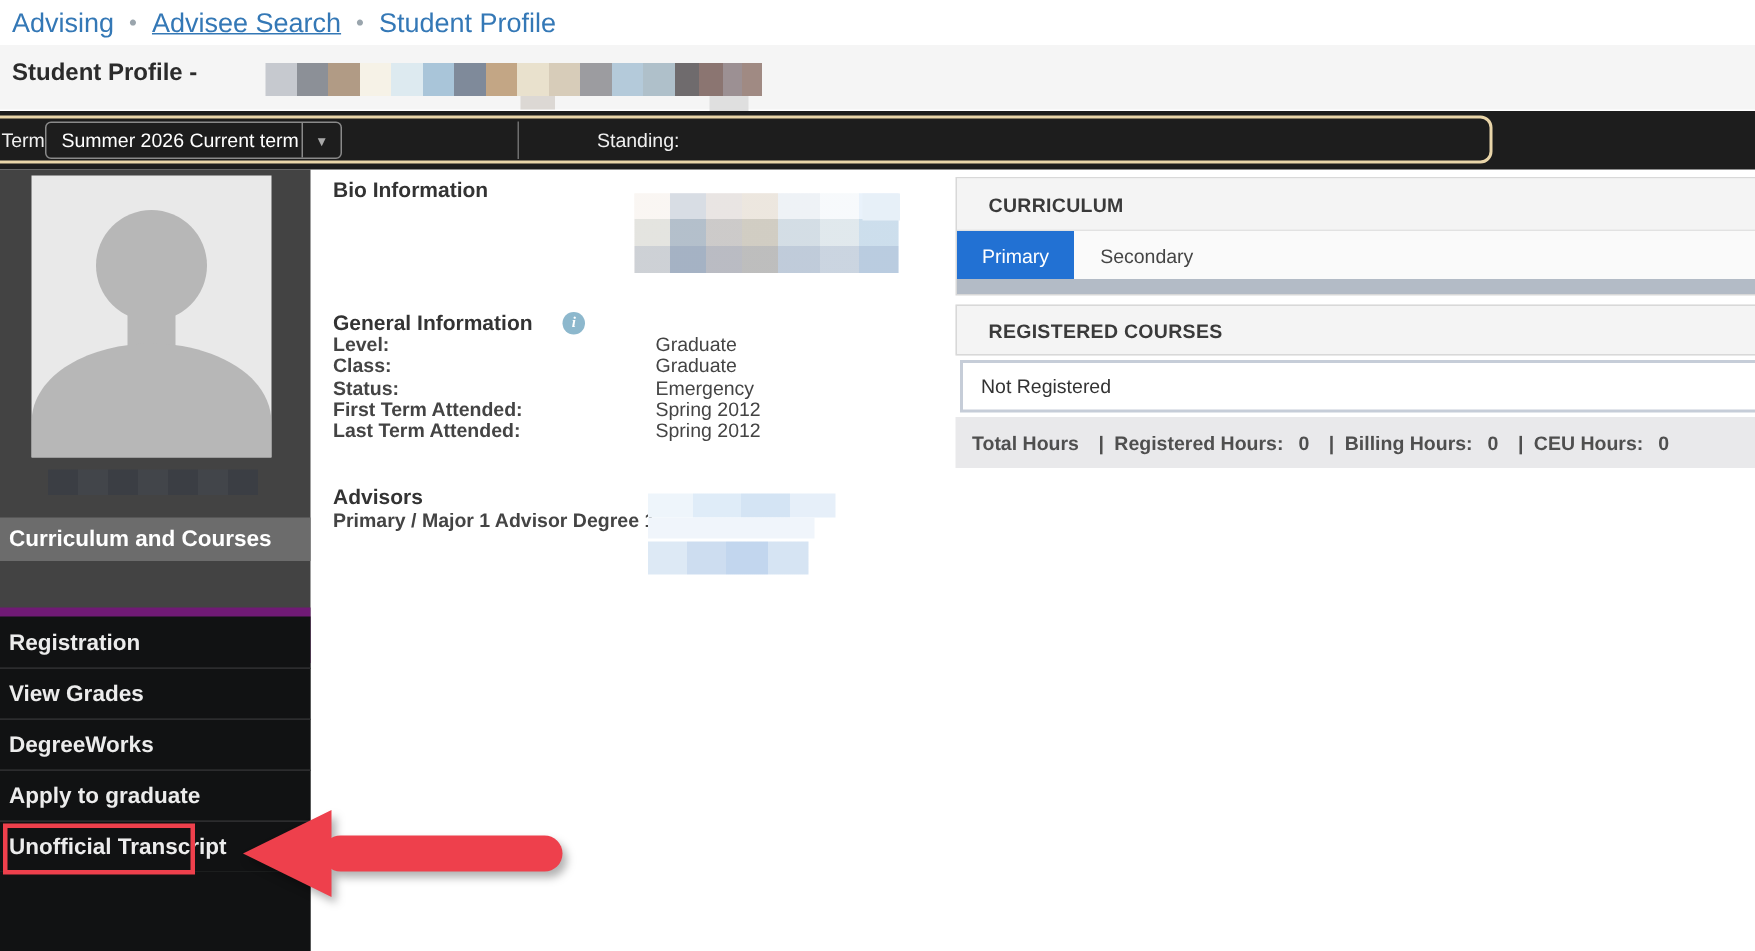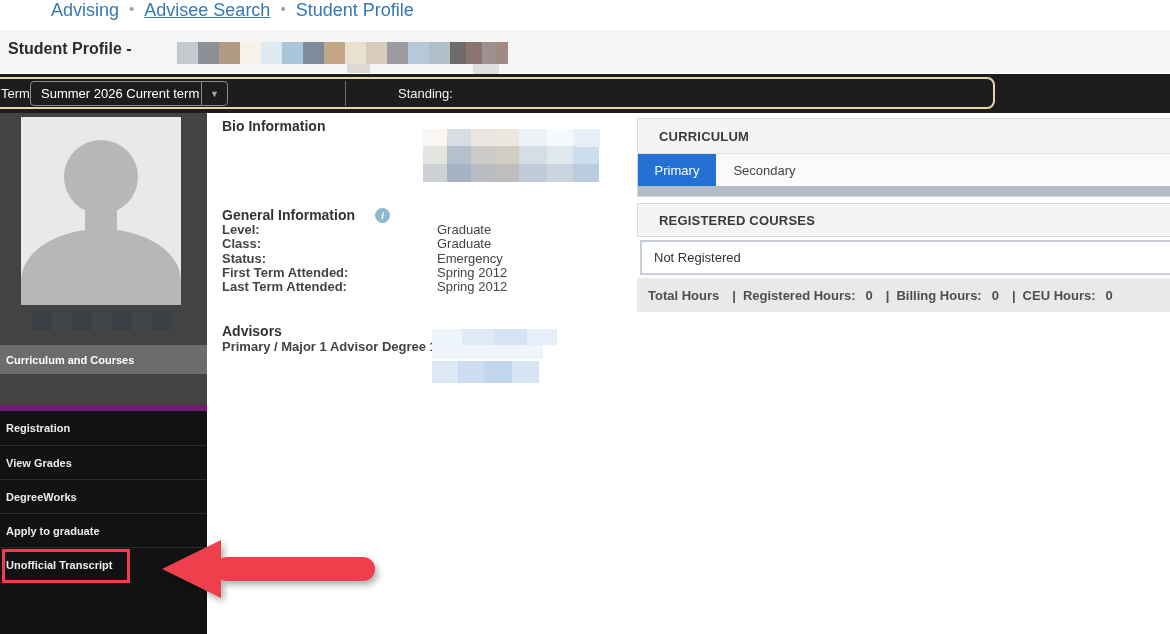--- a/index.html
+++ b/index.html
@@ -1,22 +1,22 @@
 <!DOCTYPE html>
 <html><head>
 <meta charset="utf-8">
 <style>
   * { margin:0; padding:0; box-sizing:border-box; }
   html,body { width:1170px; height:634px; overflow:hidden; background:#fff;
               font-family:"Liberation Sans", sans-serif; position:relative; }
 
   
   .breadcrumb { position:absolute; top:0; left:0; width:936px; height:30px;
-    background:#fff; display:flex; align-items:flex-start; padding-left:8px;
-    font-size:18px; color:#3478b6;margin-left:43px; }
+    background:#fff; display:flex; align-items:center; padding-left:8px;
+    font-size:18px; color:#3478b6; }
   .breadcrumb .crumb { color:#3478b6; cursor:pointer; }
   .breadcrumb .crumb.underline { text-decoration:underline; }
   .breadcrumb .dot { color:#9aa5ad; margin:0 10px; font-size:15px; }
 
   
   .title-row { position:absolute; top:30px; left:0; width:1170px; height:43px;
     background:#f5f5f5; }
   .page-title { position:absolute; left:8px; top:10px; font-size:16px;
     font-weight:bold; color:#2b2b2b; }
   .redact-name { position:absolute; left:177px; top:12px; width:331px; height:22px;
@@ -45,21 +45,21 @@
   .standing-label { position:absolute; left:354px; top:12px;margin-left:44px; }
 
   
   .sidebar { position:absolute; left:0; top:113px; width:207px; height:521px;
     background:#434343; color:#fff; }
   .photo { position:absolute; left:21px; top:4px; width:160px; height:188px;
     background:#e9e9e9; overflow:hidden; }
   .redact-sidebar-name { position:absolute; left:32px; top:200px; width:140px; height:17px;
     background:repeating-linear-gradient(90deg,#3b3e44 0 20px,#42454a 20px 40px); }
   .side-item { position:absolute; left:0; width:207px; display:flex; align-items:center;
-    padding-left:6px; font-size:11px; font-weight:bold; cursor:pointer; }
+    padding-left:6px; font-size:15px; font-weight:bold; cursor:pointer; }
   .side-selected { top:232px; height:29px; background:#6c6c6c; color:#fff; }
   .side-section  { top:261px; height:37px; background:#701a75; color:#a7a7a7;margin-top:31px; }
   .side-black    { background:#111213; color:#ececec; border-top:1px solid #2c2c2e; }
   .sb1 { top:298px; height:34px; border-top:none; }
   .sb2 { top:332px; height:34px; }
   .sb3 { top:366px; height:34px; }
   .sb4 { top:400px; height:34px; }
   .sb5 { top:434px; height:34px; }
   .side-fill { position:absolute; top:468px; height:53px; width:207px; background:#111213; }
   .red-outline { position:absolute; left:2px; top:436px; width:128px; height:34px;

